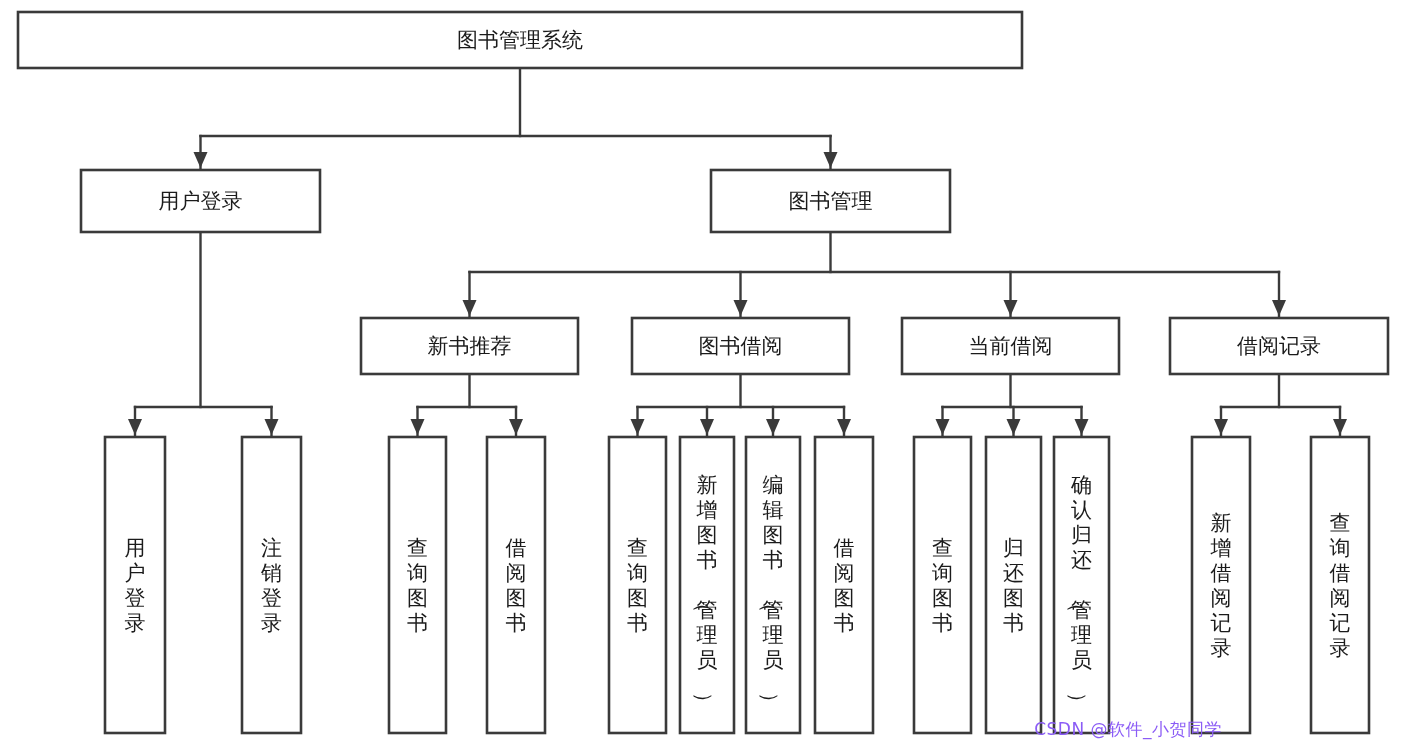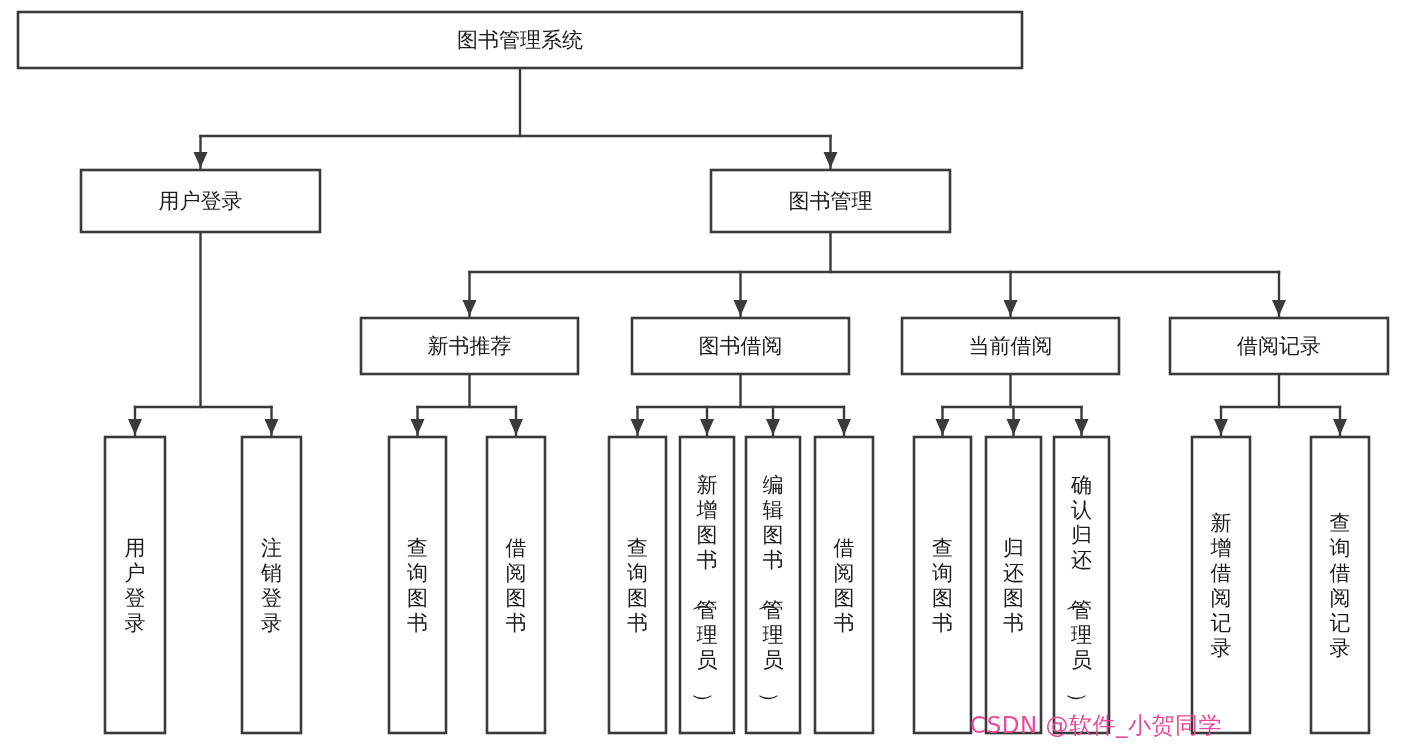--- a/index.html
+++ b/index.html
@@ -52,22 +52,22 @@
     font-family: "DejaVu Sans", "Liberation Sans", sans-serif;
     font-size: 21px;
     fill: #1b1b1b;
     text-anchor: middle;
   }
   .watermark {
     position: absolute;
     right: 8px;
     bottom: 6px;
     font-family: "DejaVu Sans", "Liberation Sans", sans-serif;
-    font-size: 23px;
-    color: #ec4899;
+    font-size: 17px;
+    color: #8b5cf6;
     letter-spacing: 0.5px;
     white-space: nowrap;
     user-select: none;
   }
 </style>
 </head>
 <body>
 
 <div id="diagram-root">
   <svg class="tree-canvas" viewBox="0 0 1405 747" xmlns="http://www.w3.org/2000/svg">

